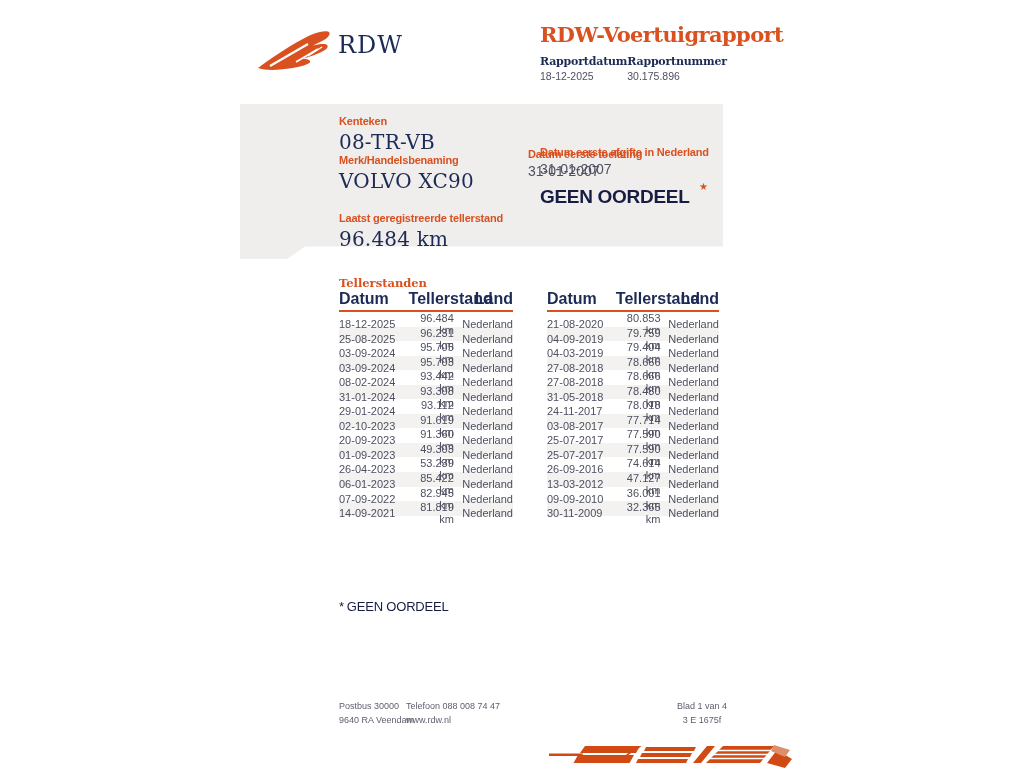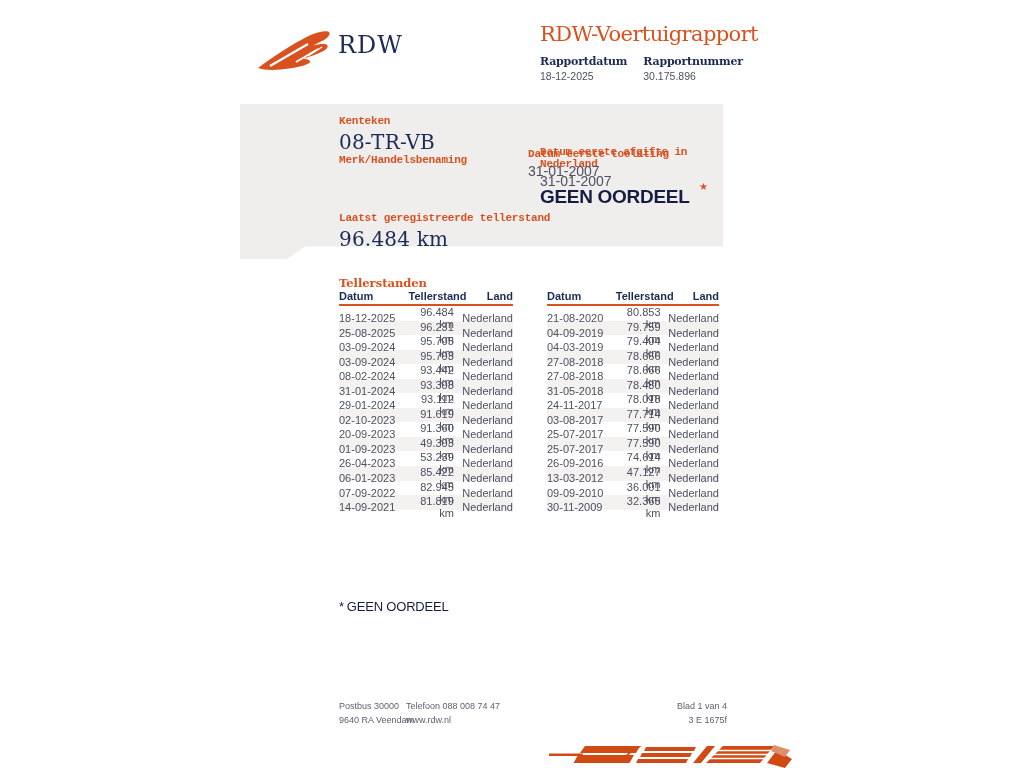--- a/index.html
+++ b/index.html
@@ -14,69 +14,69 @@
   }
   *{margin:0;padding:0;box-sizing:border-box;}
   html,body{width:1024px;height:768px;background:#ffffff;overflow:hidden;
     font-family:"Liberation Sans",sans-serif;}
 
   
   .flag-logo{position:absolute;left:256px;top:26px;width:80px;height:46px;}
   .brand-text{position:absolute;left:338px;top:18px;
     font-family:"DejaVu Serif",serif;font-size:24px;color:var(--navy);letter-spacing:1px;margin-top:13px;}
   .doc-title{position:absolute;left:540px;top:22px;
-    font-family:"DejaVu Serif",serif;font-weight:400;font-size:21px;letter-spacing:-0.6px;
+    font-family:"DejaVu Serif",serif;font-weight:700;font-size:21px;letter-spacing:-0.6px;
     color:var(--orange);}
-  .report-meta{position:absolute;left:540px;top:55px;display:flex;gap:16px;}
+  .report-meta{position:absolute;left:540px;top:55px;display:flex;}
   .meta-label{display:block;font-family:"DejaVu Serif",serif;font-weight:700;
     font-size:11px;color:var(--navy);letter-spacing:-0.2px;}
   .meta-value{display:block;margin-top:2px;font-size:10.5px;color:var(--slate);}
 
   
   .summary-box{position:absolute;left:240px;top:104px;width:483px;height:155px;
     background:var(--gray-box);
     clip-path:polygon(0 0,100% 0,100% 92%,13.5% 92%,9.7% 100%,0 100%);}
   .box-field{position:absolute;}
-  .box-label{font-family:Liberation Mono, monospace;font-weight:700;font-size:11px;
+  .box-label{font-family:Liberation Sans, sans-serif;font-weight:700;font-size:11px;
     color:var(--orange);letter-spacing:-0.2px;}
   .box-value-big{margin-top:3px;font-family:"DejaVu Serif",serif;font-size:20px;
     color:var(--navy);letter-spacing:0.2px;}
   .box-value-small{margin-top:3px;font-size:14px;color:var(--slate);}
   .oordeel{position:absolute;left:300px;top:82px;font-size:19px;font-weight:700;
     letter-spacing:-0.3px;color:var(--ink-dark);}
   .box-star{position:absolute;left:459px;top:77px;font-size:10px;color:var(--orange);}
 
   
   .teller-heading{position:absolute;left:339px;top:276px;
     font-family:"DejaVu Serif",serif;font-weight:700;font-size:11.5px;color:var(--orange);}
   .tables-wrap{position:absolute;left:339px;top:290px;width:380px;display:flex;gap:34px;}
   .odo-table{flex:0 0 auto;}
   .odo-table.left{width:174px;}
   .odo-table.right{width:172px;}
   .t-head{display:grid;grid-template-columns:40% 26% 34%;
     border-bottom:2px solid var(--orange);padding-bottom:2px;
-    font-size:11px;font-weight:700;color:var(--navy);}
+    font-size:16px;font-weight:700;color:var(--navy);}
   .t-rows .t-row{display:grid;grid-template-columns:40% 26% 34%;
     height:14.55px;align-items:center;font-size:11px;color:var(--slate);}
   .t-rows .t-row:nth-child(even){background:var(--stripe);}
   .c2,.c3{text-align:right;}
 
   
   .note{position:absolute;left:339px;top:599px;width:382px;}
   .note-h{font-size:13px;font-weight:400;color:var(--ink-dark);letter-spacing:-0.2px;}
   .note-star{margin-right:3px;}
   .note-p{margin-top:5px;font-size:11px;line-height:14.5px;color:var(--orange-light);}
 
   
   .footer{position:absolute;left:339px;top:699px;width:388px;height:26px;
     font-size:9px;color:var(--footer-gray);}
   .fc{position:absolute;top:0;line-height:14px;}
   .fc1{left:0;}
   .fc2{left:67px;}
-  .fc3{right:0;text-align:right;}
+  .fc3{right:0;text-align:center;}
 
   .bottom-logo{position:absolute;left:549px;top:741px;width:243px;height:27px;}
 </style>
 </head>
 <body>
 
 <div>
   <svg class="flag-logo" viewBox="0 0 80 46">
     <path fill="#D8511F" d="M2,42 C14,33 32,21 45,14 C55,8 66,4 72,5.5 C75,6.5 74,10.5 68,14 L57,19.5 C63,18 70,17 71.5,19.5 C73,22.5 66,26.5 57,29.5 L46,33 C50.5,33 54.5,33.5 54,36 C53.5,38.5 43,41 33,42.5 C21,44.5 8,44.5 2,42 Z"></path>
     <path stroke="#ffffff" stroke-width="2.2" fill="none" d="M14,40 L52,18"></path>
@@ -99,20 +99,21 @@
   </div>
 </div>
 
 <div class="summary-box">
   <div class="box-field" style="left:99px;top:11px;">
     <div class="box-label">Kenteken</div>
     <div class="box-value-big">08-TR-VB</div>
   </div>
   <div class="box-field" style="left:99px;top:50px;">
     <div class="box-label">Merk/Handelsbenaming</div>
+    <div class="box-value-big">VOLVO XC90</div>
   </div>
   <div class="box-field" style="left:99px;top:108px;">
     <div class="box-label">Laatst geregistreerde tellerstand</div>
     <div class="box-value-big">96.484 km</div>
   </div>
 
   <div class="box-field" style="left:300px;top:11px;margin-top:31px;">
     <div class="box-label">Datum eerste afgifte in Nederland</div>
     <div class="box-value-small">31-01-2007</div>
   </div>

